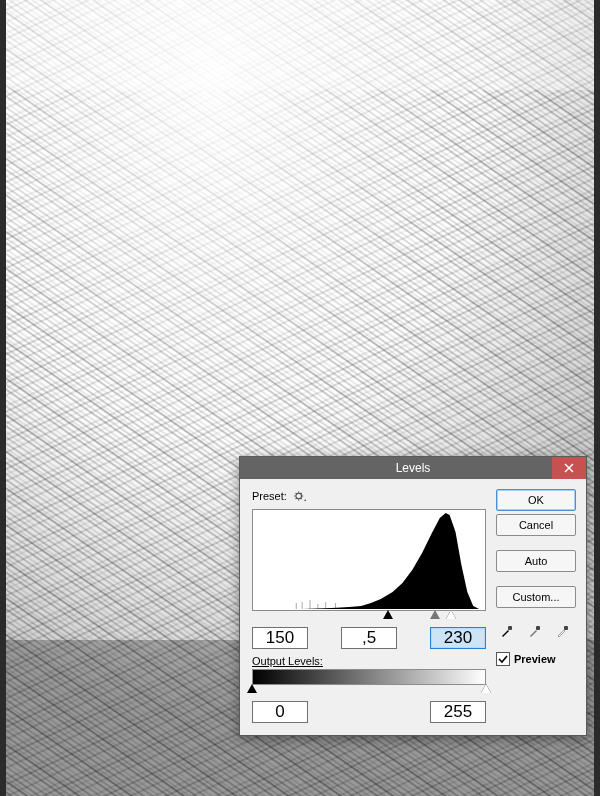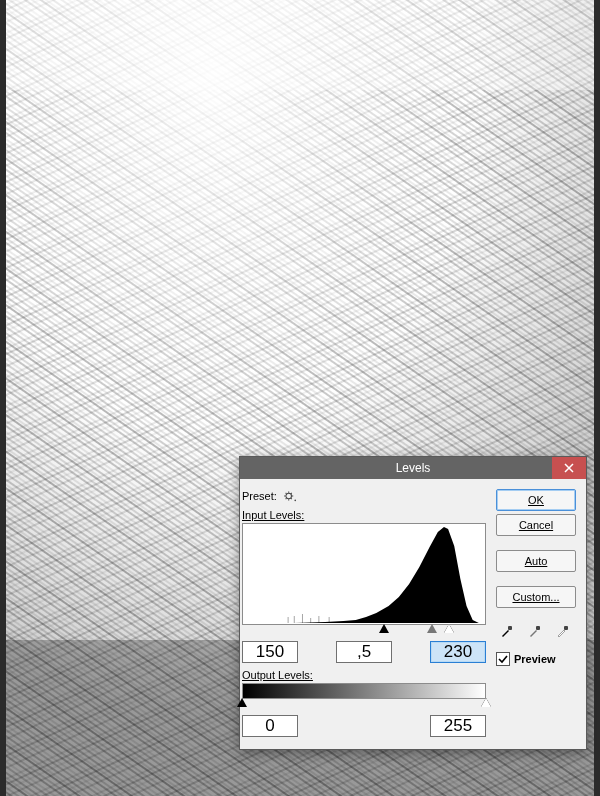--- a/index.html
+++ b/index.html
@@ -47,37 +47,36 @@
   .close-btn {
     position: absolute; right: 0; top:0;
     width: 34px; height: 22px;
     background: #c75050;
     display:flex; align-items:center; justify-content:center;
     color:#fff; font-size:12px;
   }
   .close-btn svg { width:10px; height:10px; stroke:#fff; stroke-width:1.5; }
   .body {
     display:flex;
-    padding: 10px 10px 12px 2px;
+    padding: 10px 10px 12px 12px;
   }
   .left-col { flex:1; }
   .right-col {
     width: 80px;
     margin-left: 10px;
     display:flex; flex-direction:column; gap:3px;
   }
   .btn {
     height: 20px;
     background: #f6f6f6;
     border: 1px solid #8c8c8c;
     border-radius: 2px;
     font-size: 11px;
     display:flex; align-items:center; justify-content:center;
     cursor:pointer;
-    text-decoration:underline;
   }
   .btn.default {
     border: 1px solid #4a90d9;
     box-shadow: 0 0 0 1px #a5cdf2 inset;
   }
   .row { display:flex; align-items:center; gap:6px; margin-bottom:6px; }
   .lbl { color:#000; }
   .select {
     height: 18px; background:#fff; border:1px solid #707070;
     display:flex; align-items:center; padding:0 4px;
@@ -198,21 +197,20 @@
                 <line x1="9" y1="10.5" x2="10" y2="11.5"></line>
               <line x1="3" y1="11.5" x2="4" y2="10.5"></line>
                 <line x1="9" y1="5.5" x2="10" y2="4.5"></line>
             </g>
             <circle cx="14" cy="13" r="0.9" fill="#444"></circle>
           </svg>
         </span>
       </div>
 
 
-      <div class="section-label">Input Levels:</div>
       <div class="histo-box">
         <svg viewBox="0 0 236 100" width="100%" height="100%" preserveAspectRatio="none">
           <path d="M 16 99 L 50 99 L 80 98 L 98 97 L 110 96 L 120 93 L 130 89 L 142 82 L 152 73 L 162 60 L 172 43 L 182 23 L 190 8 L 196 3 L 200 5 L 206 22 L 212 55 L 218 82 L 224 96 L 230 99 L 16 99 Z" fill="#000"></path>
           <g stroke="#000" stroke-width="0.5" opacity="0.7">
             <line x1="44" y1="99" x2="44" y2="93"></line>
               <line x1="50" y1="99" x2="50" y2="92"></line>
             <line x1="58" y1="99" x2="58" y2="90"></line>
               <line x1="66" y1="99" x2="66" y2="94"></line>
             <line x1="74" y1="99" x2="74" y2="92"></line>
               <line x1="84" y1="99" x2="84" y2="93"></line>

